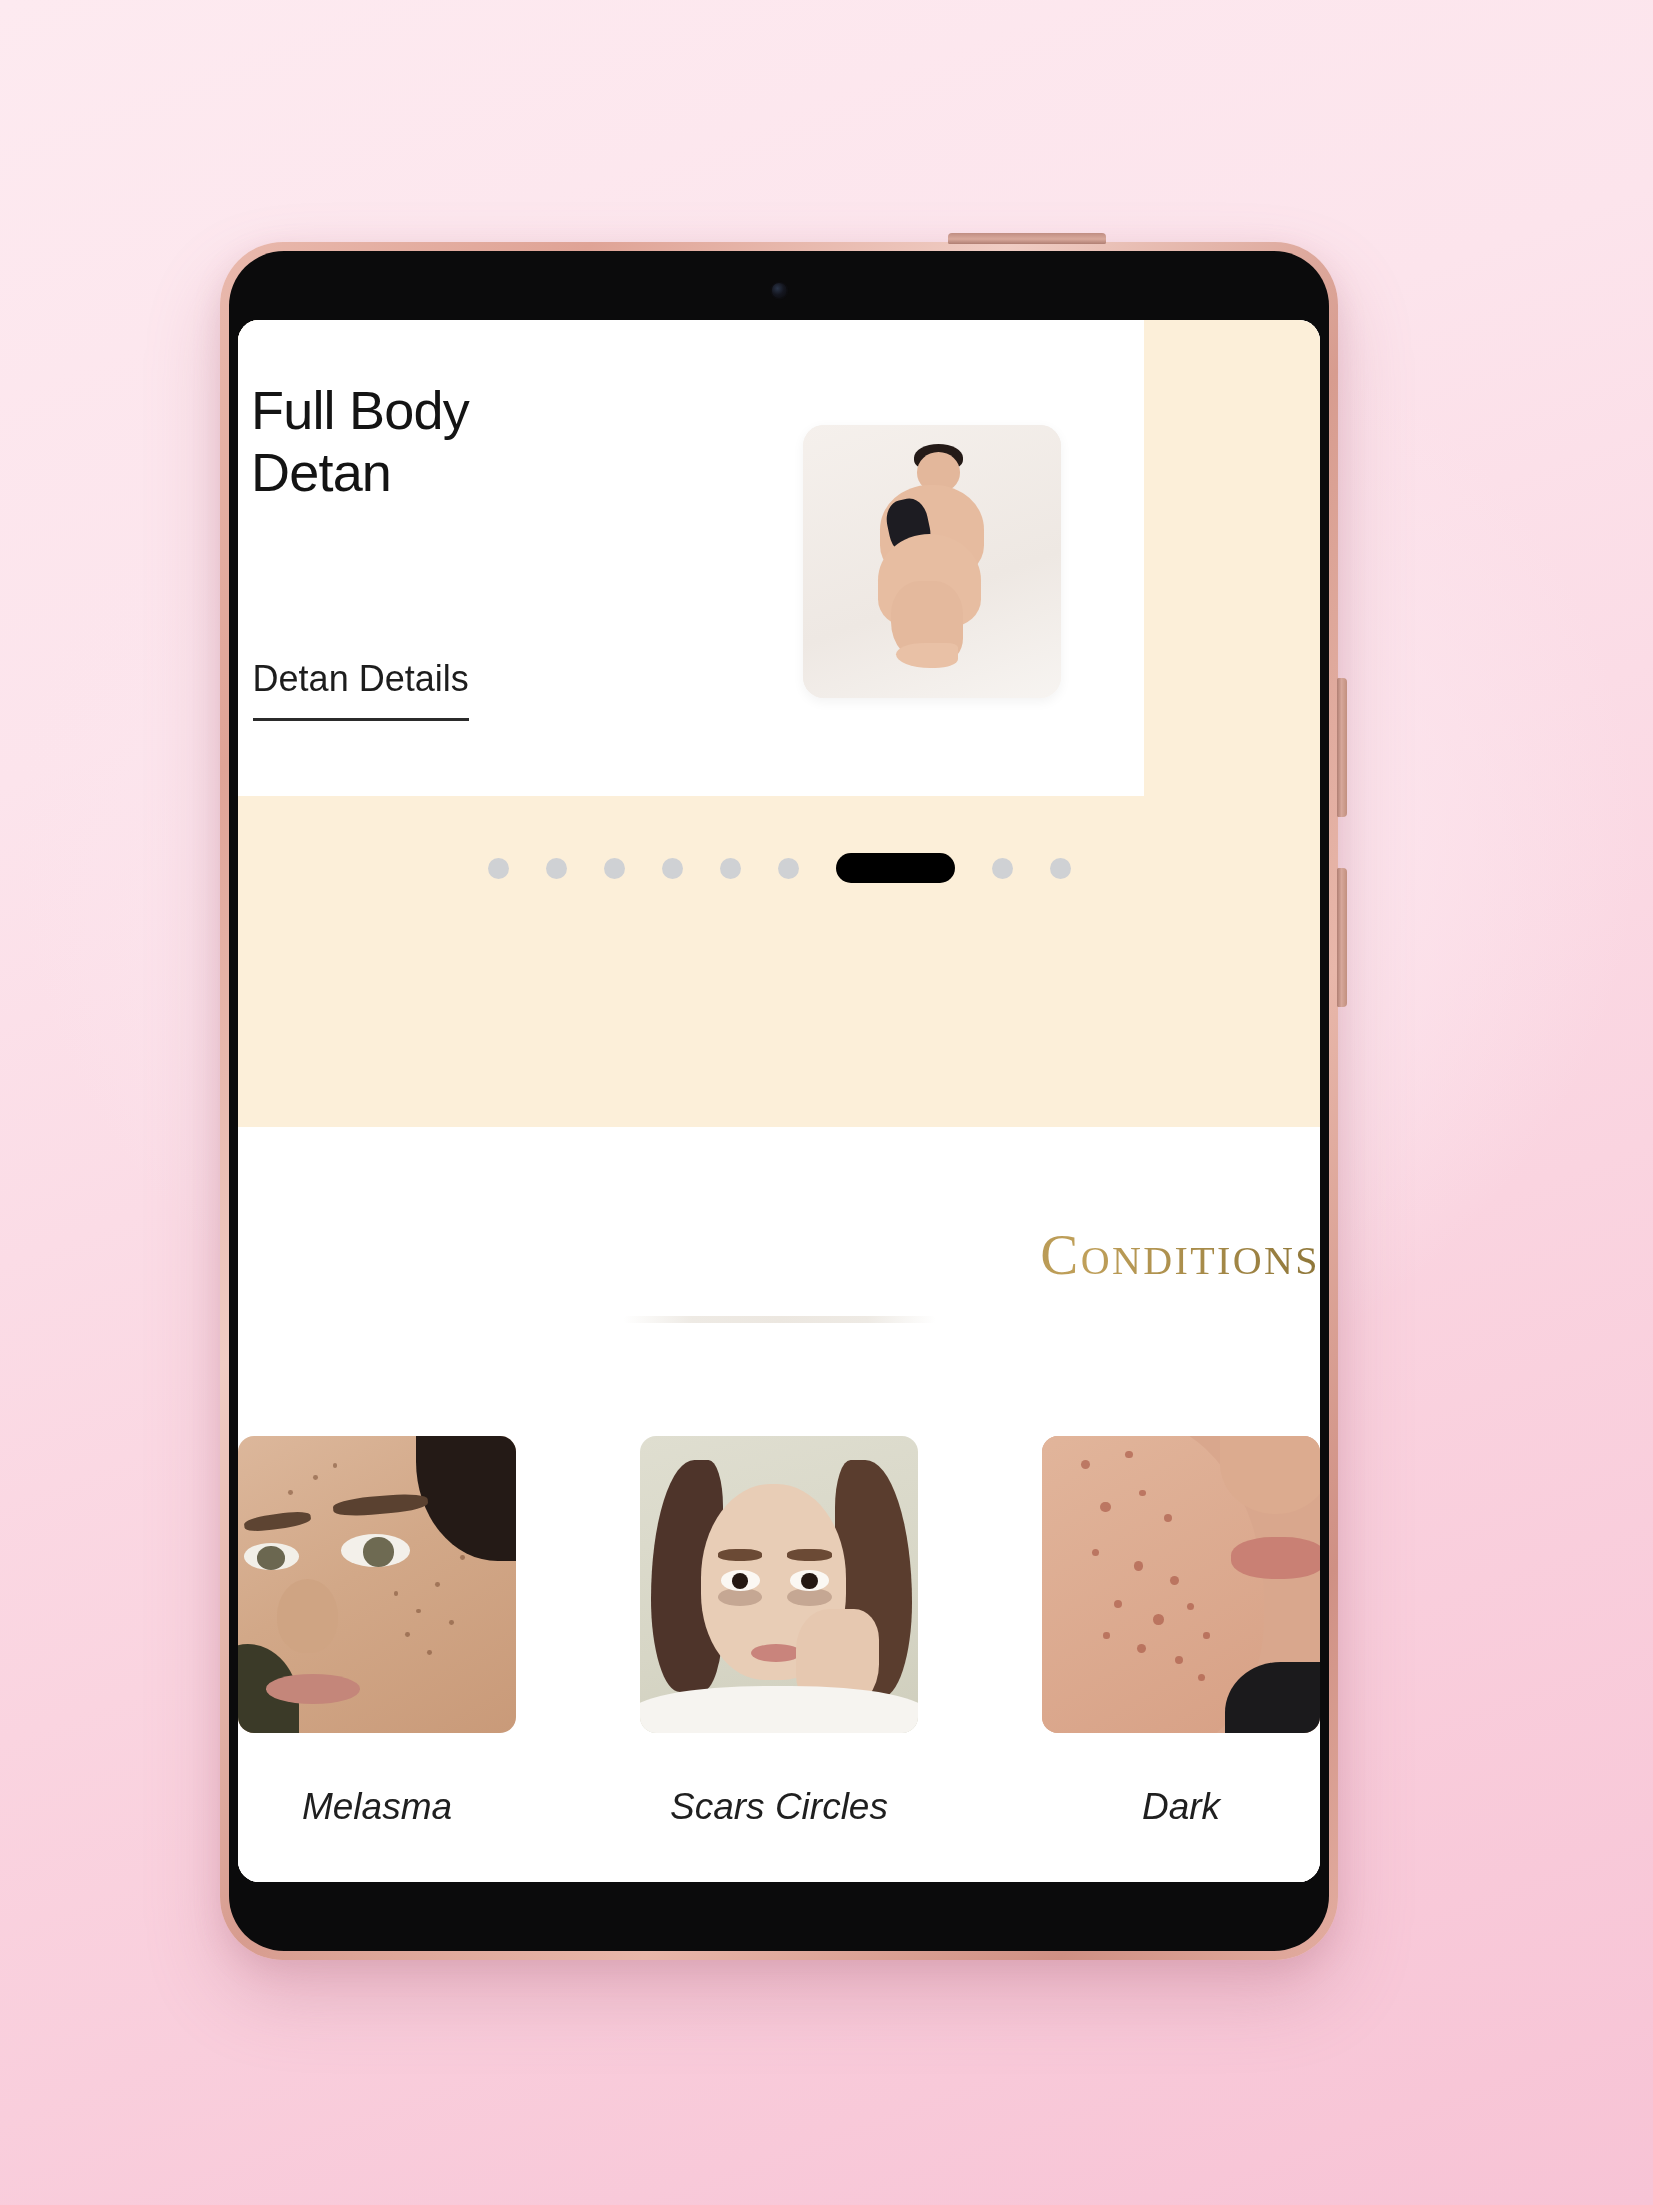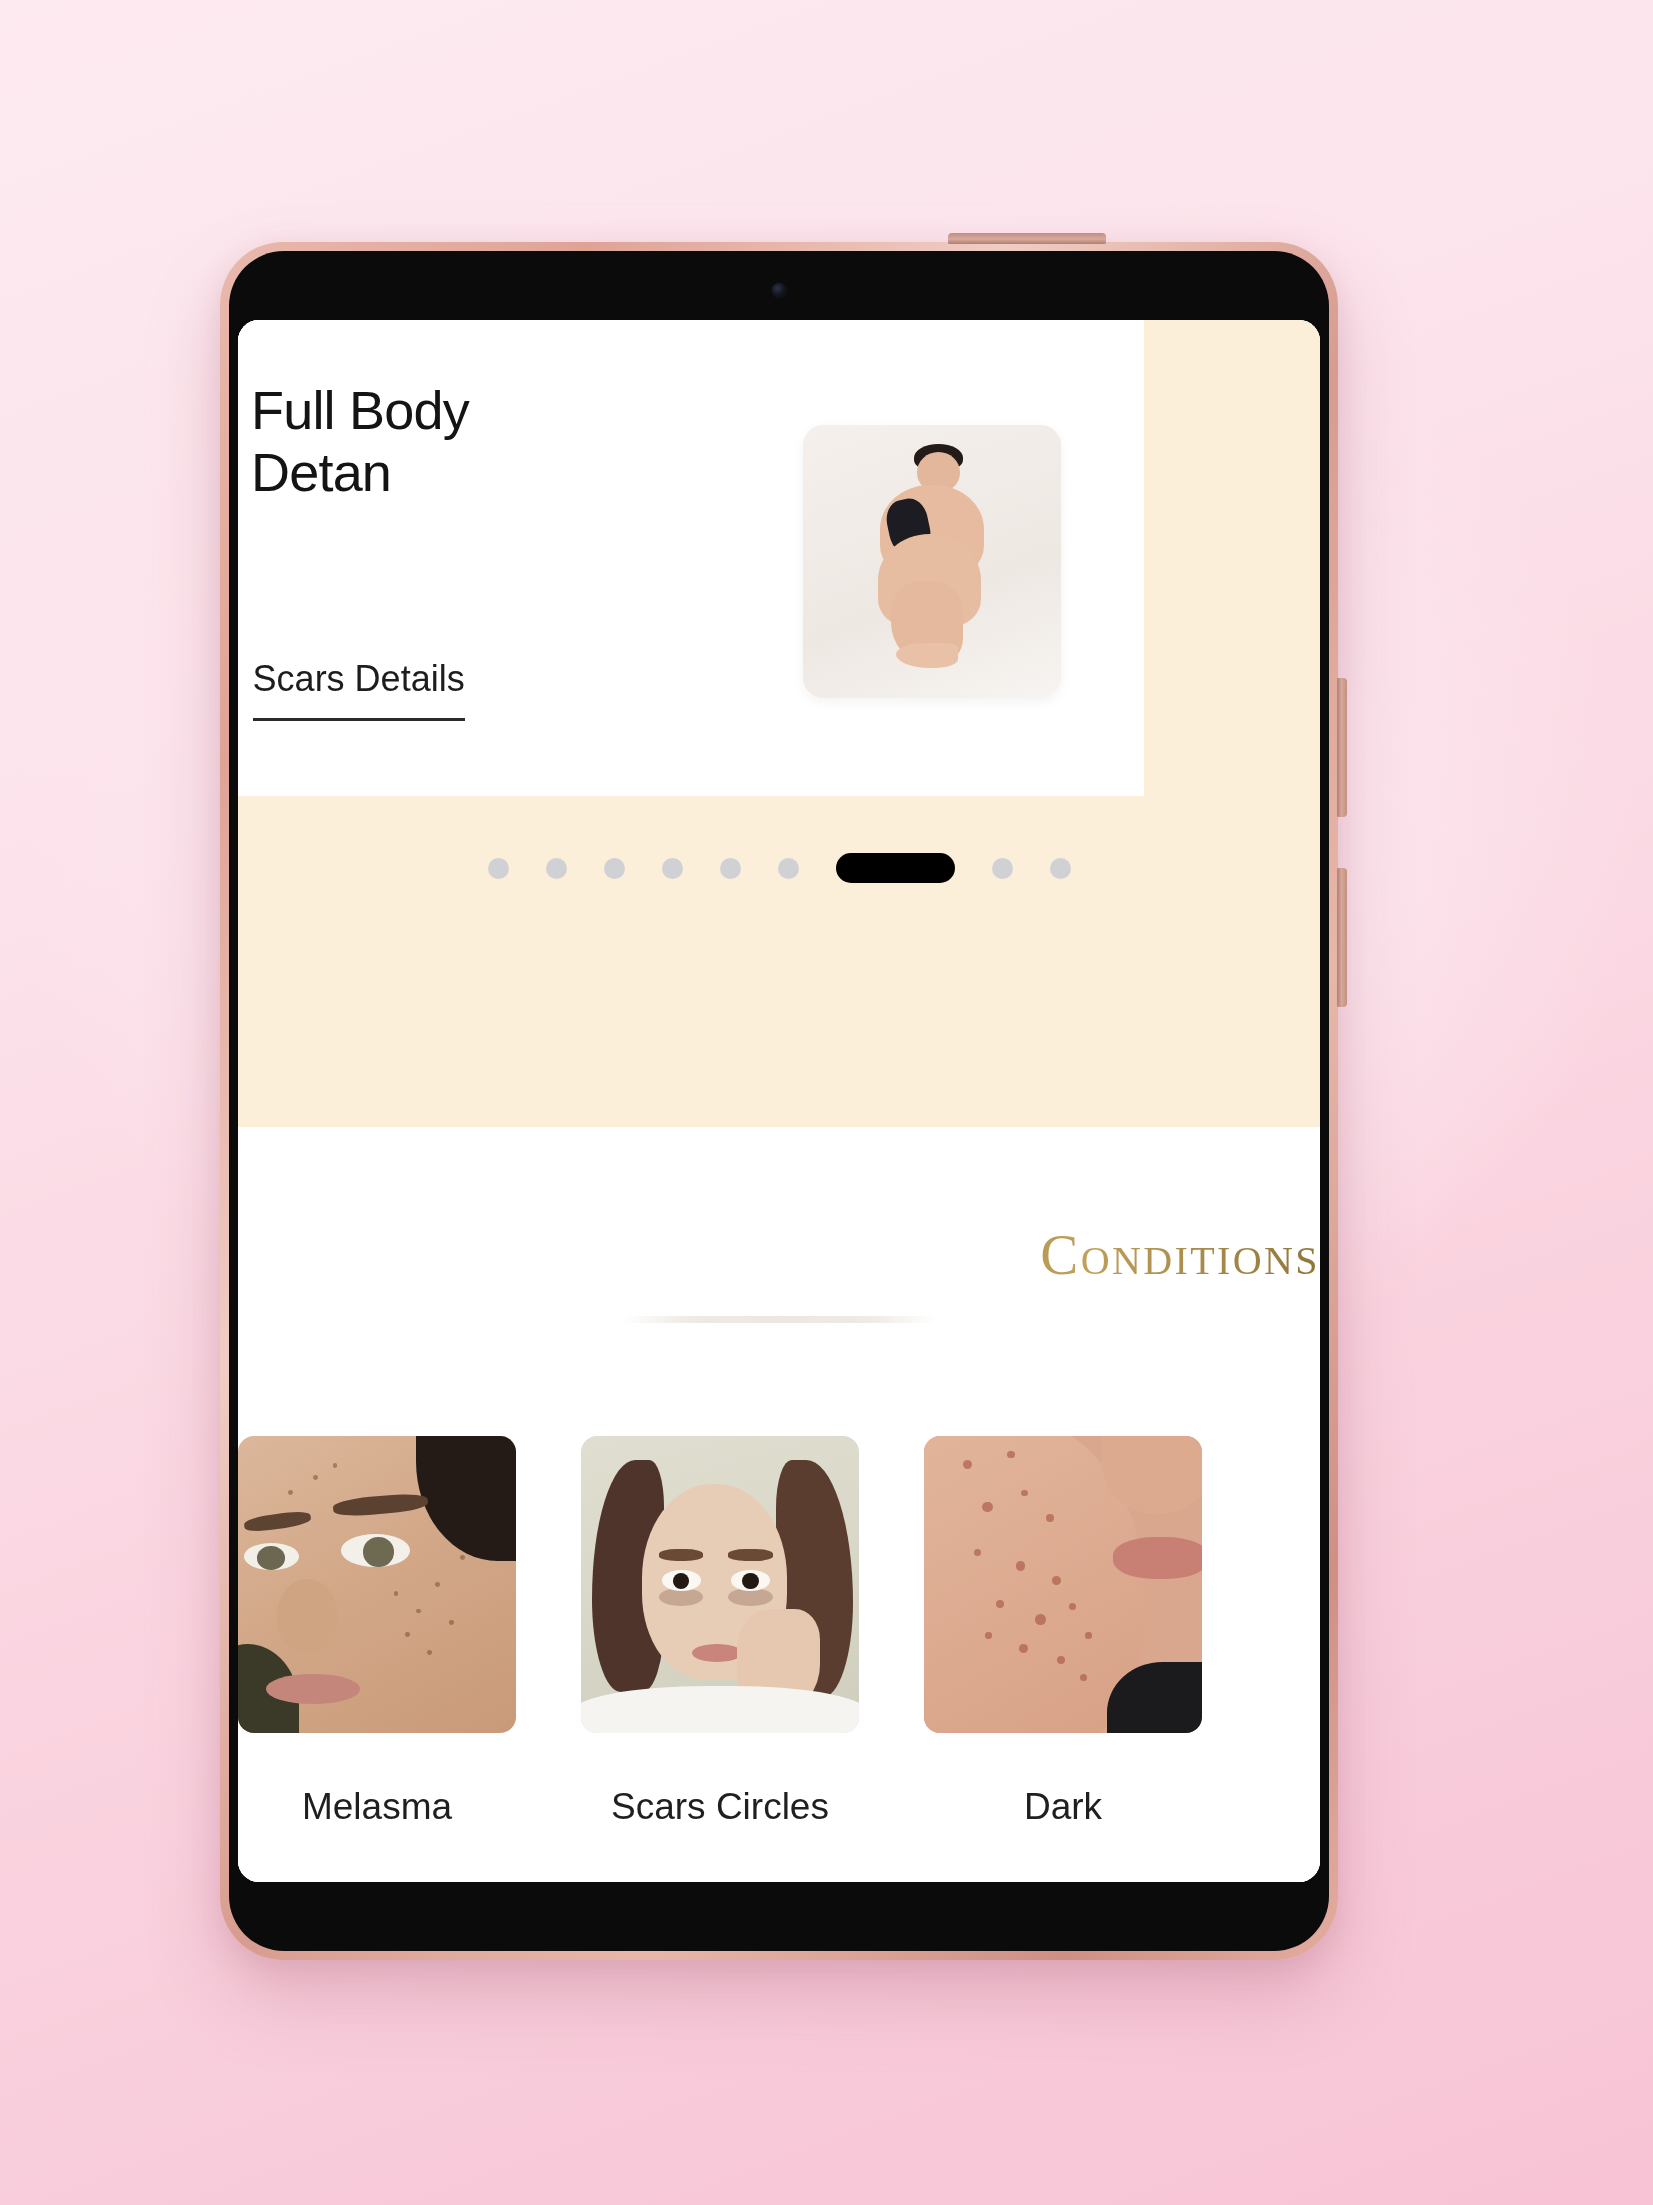--- a/index.html
+++ b/index.html
@@ -131,22 +131,23 @@
     background:linear-gradient(96deg,#8d7538 0%,#b8974e 28%,#9c8343 54%,#c0a05a 78%,#8e7639 100%);
     -webkit-background-clip:text; background-clip:text;
     -webkit-text-fill-color:transparent; color:#9c8343;
   }
   #heading-divider{
     width:313px; height:7.3px; margin:29px auto 0;
     border-radius:4px;
     background:linear-gradient(90deg,rgba(238,234,228,0) 0%,#eeeae4 22%,#ece7e0 50%,#eeeae4 78%,rgba(238,234,228,0) 100%);
   }
   #conditions-grid{
-    display:flex; justify-content:flex-start; gap:65px;
+    display:flex; justify-content:space-between; gap:65px;
     margin-top:113px;
+    font-style:italic;
   }
   .condition-card{ width:278px; cursor:pointer; }
   .condition-image{
     width:278px; height:297px;
     border-radius:16px; overflow:hidden;
     position:relative;
   }
   .condition-label{
     margin-top:53px; text-align:center;
     font-size:37px; color:#1f1f1f; font-weight:400;
@@ -222,21 +223,21 @@
         <div id="carousel-section">
 
           <div id="service-card">
             <div class="card-inner">
               <div id="service-title">
                 <div>Full Body</div>
                 <div>Detan</div>
               </div>
 
 
-              <div id="view-details-link">Scars Details</div>
+              <div id="view-details-link">Detan Details</div>
 
               <div id="service-thumbnail">
                 <div class="ph bt-bg">
                   <div class="skin bt-hair"></div>
                   <div class="skin bt-head"></div>
                   <div class="skin bt-torso"></div>
                   <div class="skin bt-bra"></div>
                   <div class="skin bt-knees"></div>
                   <div class="skin bt-leg"></div>
                   <div class="skin bt-foot"></div>

